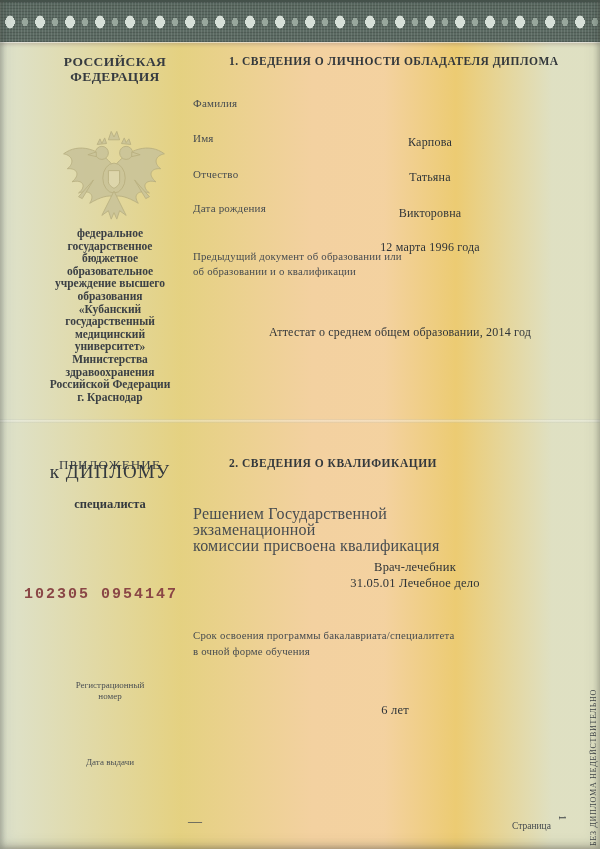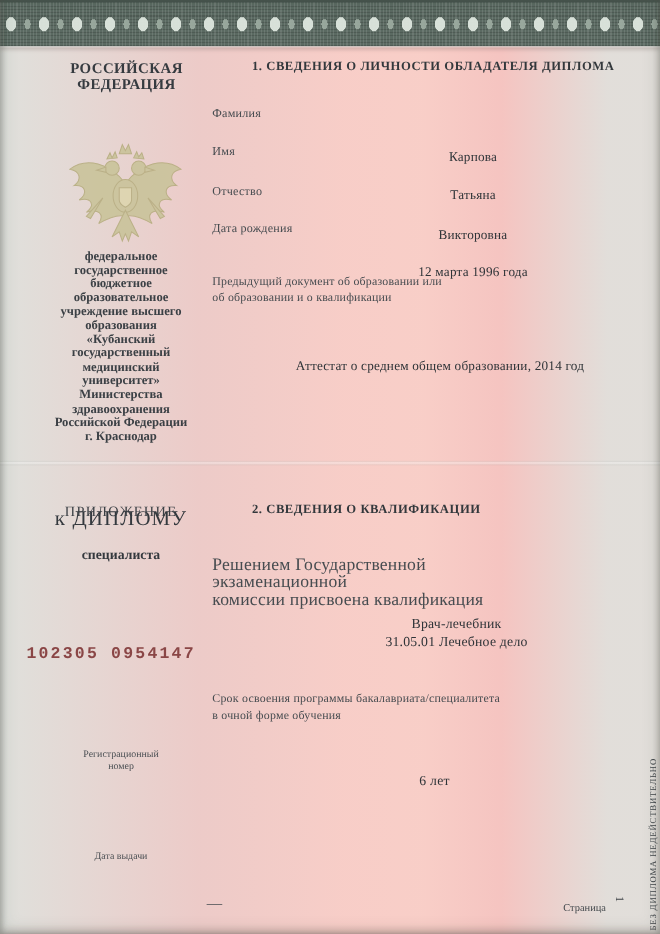--- a/index.html
+++ b/index.html
@@ -8,21 +8,21 @@
     width:600px;height:849px;
     margin:0 auto;
     overflow:hidden;
     font-family:"Liberation Serif","DejaVu Serif",serif;
     color:#3c4146;
     background:
       linear-gradient(90deg,
         #dce7e2 0%, #e1eae5 28%, #ecе3dc 40%,
         #f4ddd6 50%, #f5ddd5 62%, #eee3dc 74%,
         #e2ebe6 86%, #dde8e3 100%);
-    background-color:#fca5a5;
+    background-color:#eab308;
   }
   
   .tint{
     position:absolute;inset:0;pointer-events:none;
     background:linear-gradient(90deg,
       rgba(220,231,226,.9) 0%, rgba(224,234,229,.55) 30%,
       rgba(246,219,211,.75) 52%, rgba(247,220,211,.75) 64%,
       rgba(238,227,220,.5) 76%, rgba(221,232,227,.85) 92%);
   }
   .vignette{
@@ -63,21 +63,21 @@
   .emblem{left:58px;top:126px;width:112px;height:106px;opacity:.88;}
   .institution{left:20px;top:227px;width:180px;font-size:11.5px;font-weight:700;
     line-height:12.6px;color:#3b4045;}
   .annex1{left:25px;top:457px;width:170px;font-size:13px;letter-spacing:1.2px;color:#3a3f44;}
   .annex2{left:25px;top:461px;width:170px;font-size:19px;letter-spacing:1px;color:#34393e;font-family:Liberation Serif, serif;}
   .annex3{left:25px;top:497px;width:170px;font-size:12.5px;font-weight:700;color:#34393e;}
   .serial{left:24px;top:586px;font-family:"Liberation Mono","DejaVu Sans Mono",monospace;
     font-size:15px;font-weight:700;letter-spacing:2px;color:#8a4646;}
   .reg-label{left:25px;top:680px;width:170px;font-size:9px;line-height:11px;color:#4a4f53;}
   .reg-number{left:25px;top:704px;width:170px;font-size:13px;font-weight:600;color:#33383c;}
-  .issue-label{left:25px;top:757px;width:170px;font-size:9px;color:#4a4f53;margin-top:16px;}
+  .issue-label{left:25px;top:757px;width:170px;font-size:9px;color:#4a4f53;}
   .issue-date{left:25px;top:781px;width:170px;font-size:13.5px;font-weight:600;color:#33383c;}
 
   
   .s1-title{left:193px;top:55px;width:370px;}
   .lbl1{left:193px;top:97px;}  .val1{left:300px;top:91px;width:260px;}
   .lbl2{left:193px;top:132px;} .val2{left:300px;top:126px;width:260px;}
   .lbl3{left:193px;top:168px;} .val3{left:300px;top:162px;width:260px;}
   .lbl4{left:193px;top:202px;} .val4{left:300px;top:196px;width:260px;}
   .prev-label{left:193px;top:249px;width:300px;font-size:10.8px;line-height:15px;}
   .prev-value{left:235px;top:281px;width:330px;}

